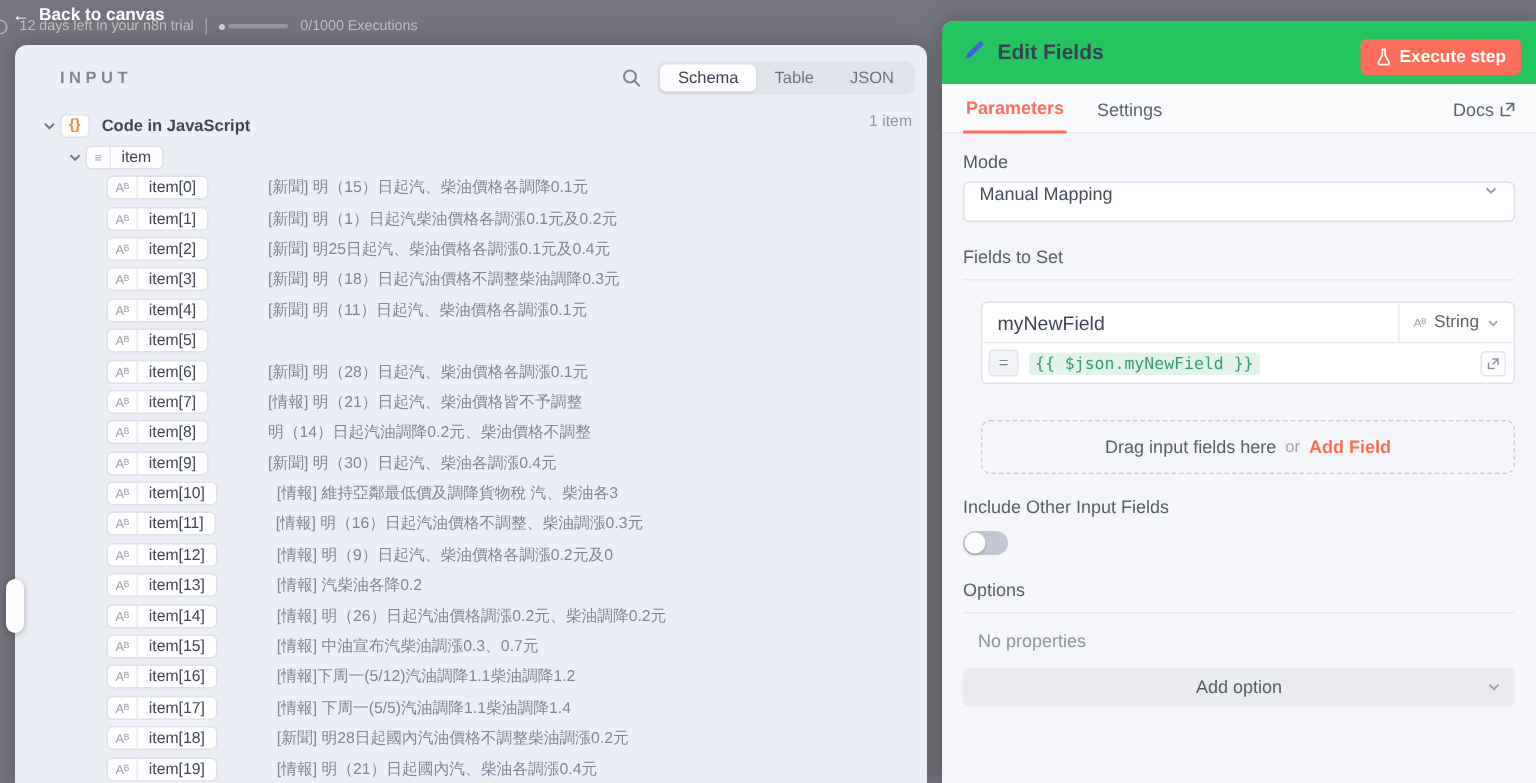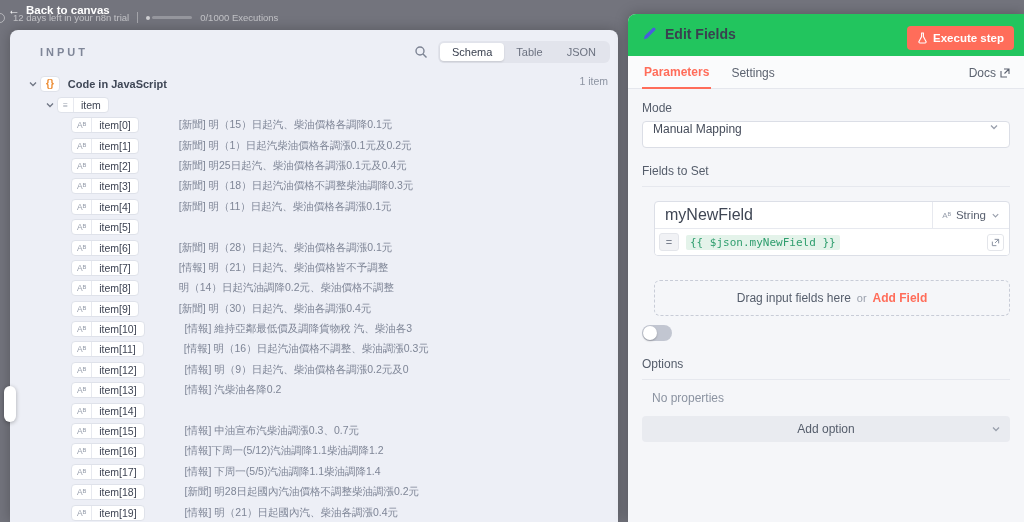--- a/index.html
+++ b/index.html
@@ -78,21 +78,21 @@
   .select { display:flex; height:27px; background:#fff;
     border:1px solid #dbdee6; border-radius:4px; padding:0 10px; font-size:12px;
     color:#454c5a; cursor:pointer; }
   .select .sel-spacer { flex:1; }
   .section-label { font-size:12px; color:#555d6b; margin-top:16px; padding-bottom:8px;
     border-bottom:1px solid #e6e8ee; }
 
   .field-card { margin:14px 0 0 12px; background:#fff; border:1px solid #dcdfe7;
     border-radius:4px; overflow:hidden; }
   .fc-row1 { display:flex; align-items:center; height:27px; border-bottom:1px solid #e7e9ef; }
-  .fc-name { flex:1; border:0; outline:0; font-family:inherit; font-size:16px;
+  .fc-name { flex:1; border:0; outline:0; font-family:inherit; font-size:13px;
     color:#3f4654; padding:0 10px; background:transparent; }
   .fc-type { display:flex; align-items:center; gap:5px; border-left:1px solid #e7e9ef;
     height:100%; padding:0 9px; font-size:11.5px; color:#5a6170; cursor:pointer; }
   .fc-type .ticon { font-size:8px; color:#979eac; }
   .fc-row2 { display:flex; align-items:center; height:26px; background:#fff; }
   .eq-box { width:20px; height:18px; margin-left:4px; background:#f1f2f5;
     border:1px solid #e3e5ea; border-radius:3px; display:flex; align-items:center;
     justify-content:center; font-size:11px; color:#7b8290; flex:0 0 20px; }
   .expr { margin-left:7px; font-family:"DejaVu Sans Mono", monospace; font-size:11px;
     color:#2f9e6e; background:#e4f3ea; padding:1px 4px; border-radius:2px;
@@ -294,20 +294,21 @@
             <span class="plabel">item[13]</span>
           </span>
           <span class="ival">[情報] 汽柴油各降0.2</span>
         </div>
 
         <div class="irow">
           <span class="pill">
             <span class="picon">Aᴮ</span>
             <span class="plabel">item[14]</span>
           </span>
+          <span class="ival">[情報] 明（26）日起汽油價格調漲0.2元、柴油調降0.2元</span>
         </div>
 
         <div class="irow">
           <span class="pill">
             <span class="picon">Aᴮ</span>
             <span class="plabel">item[15]</span>
           </span>
           <span class="ival">[情報] 中油宣布汽柴油調漲0.3、0.7元</span>
         </div>
 
@@ -407,20 +408,21 @@
         </span>
       </div>
     </div>
 
     <div class="drop-area">
       <span>Drag input fields here</span>
       <span class="or">or</span>
       <span class="addf">Add Field</span>
     </div>
 
+    <div class="toggle-label">Include Other Input Fields</div>
     <div class="toggle">
       <span class="knob"></span>
     </div>
 
     <div class="section-label">Options</div>
     <div class="no-props">No properties</div>
     <div class="add-option">
       <span>Add option</span>
       <svg width="10" height="10" viewBox="0 0 10 10">
         <path d="M2 3.5 L5 6.5 L8 3.5" stroke="#9aa0ad" fill="none" stroke-width="1.3"></path>

